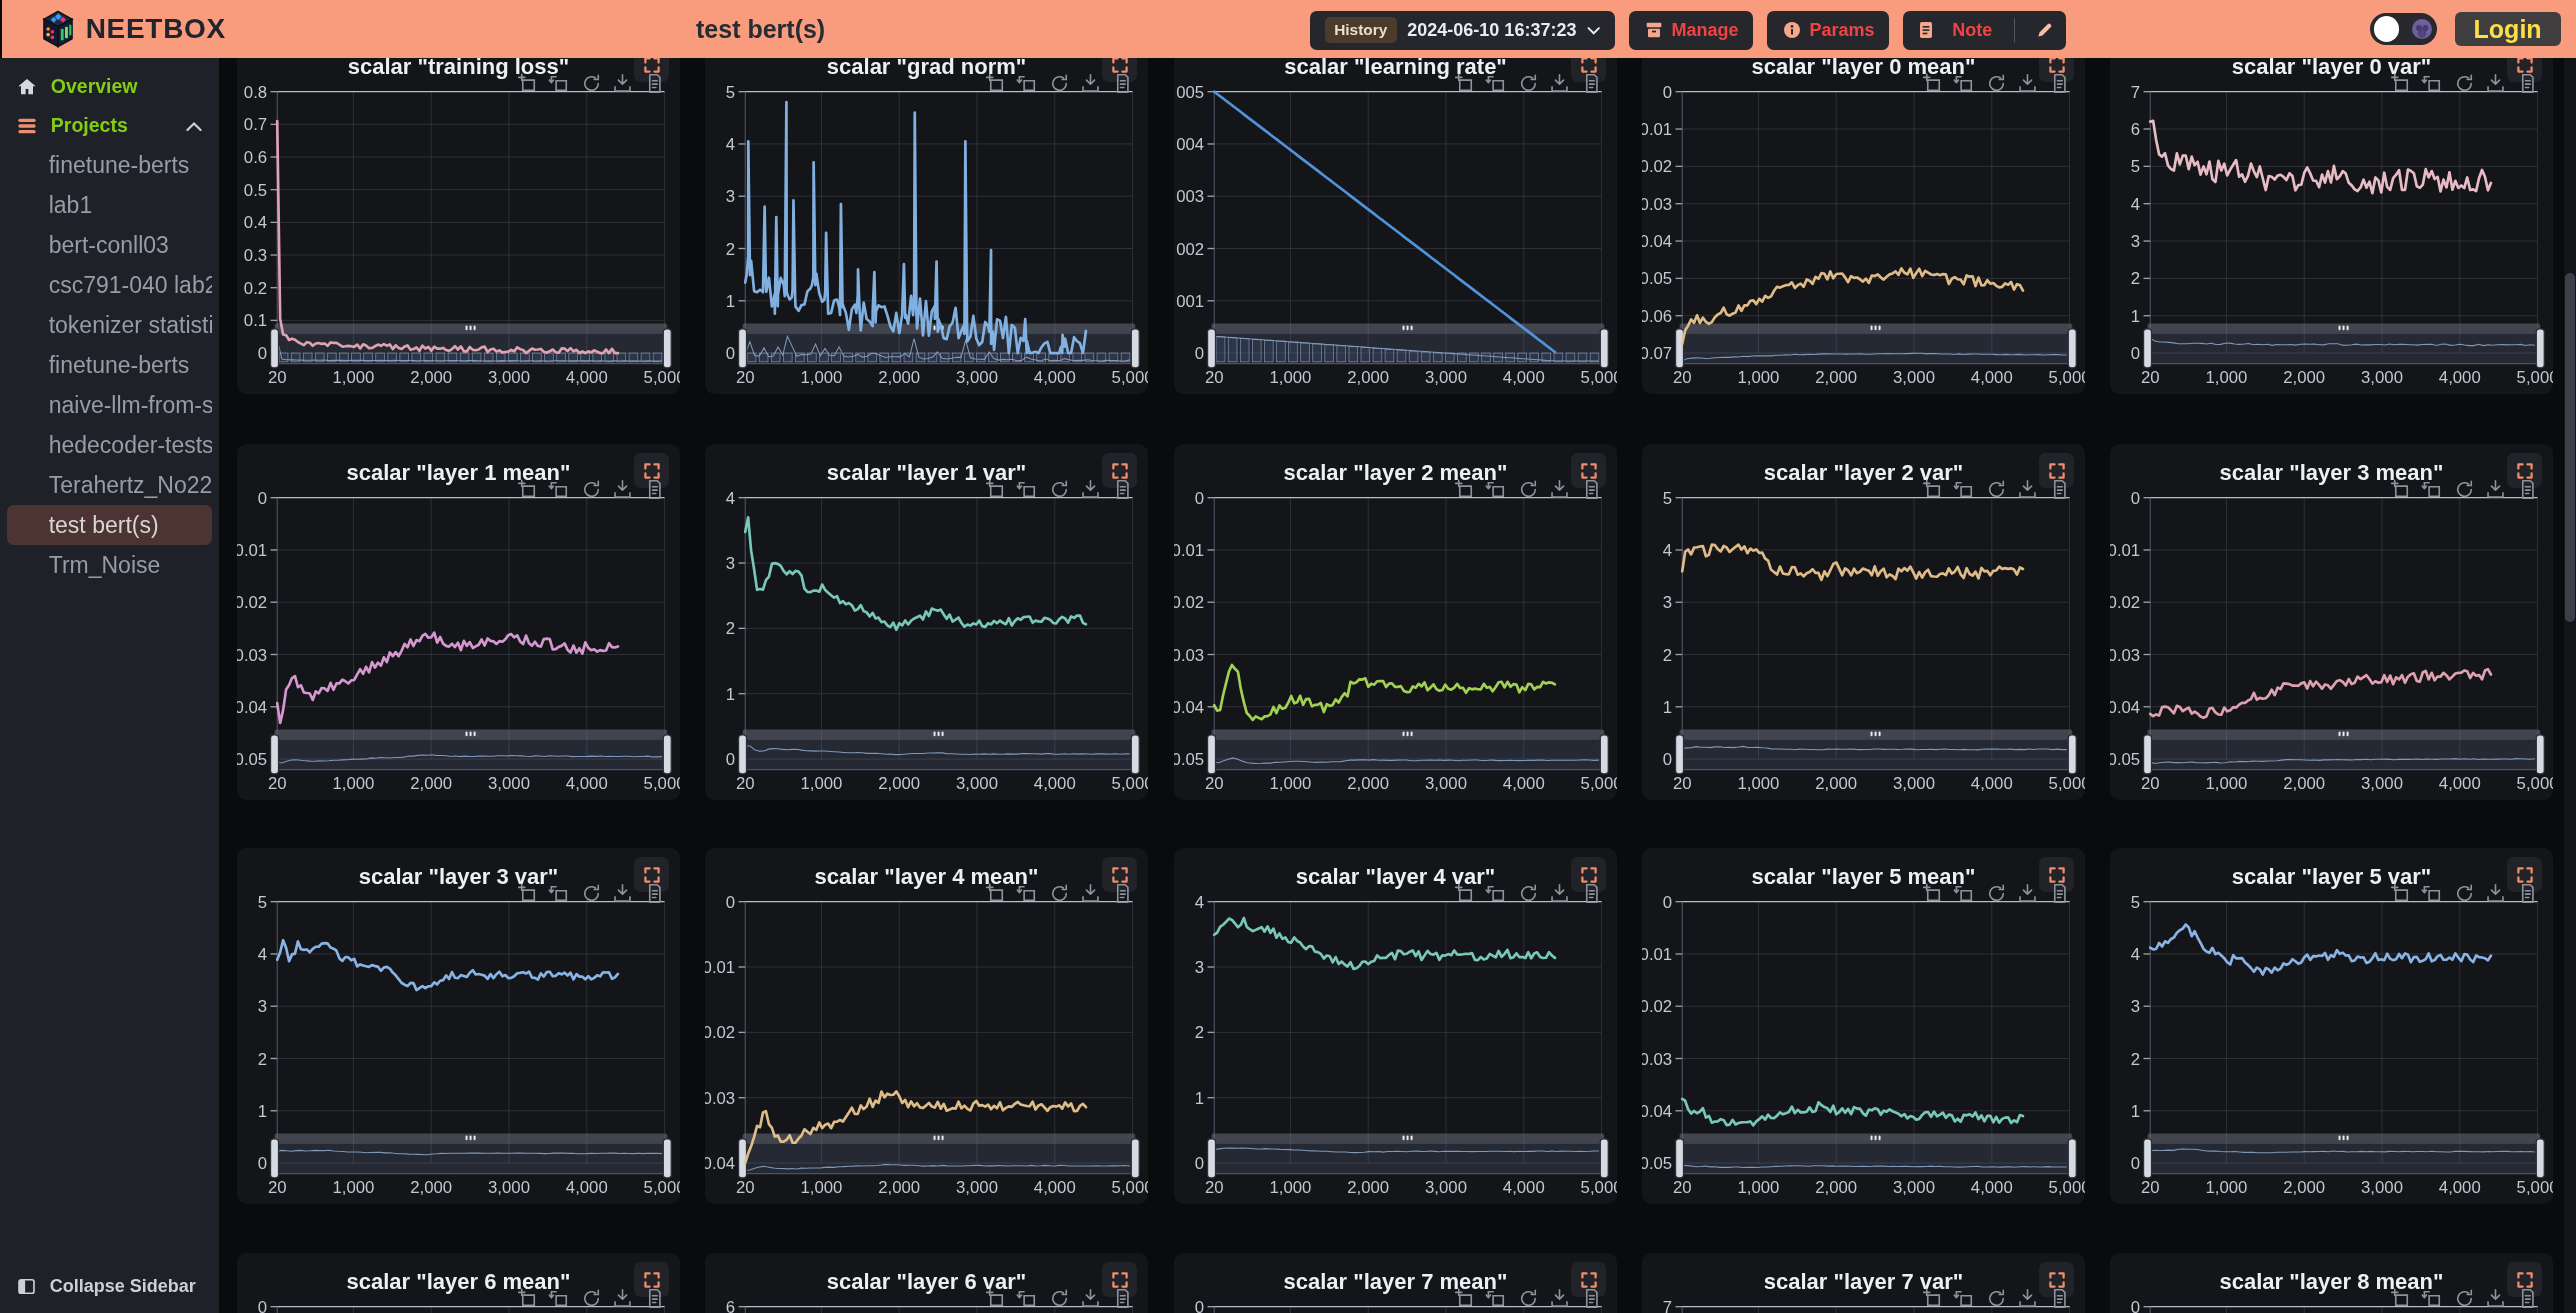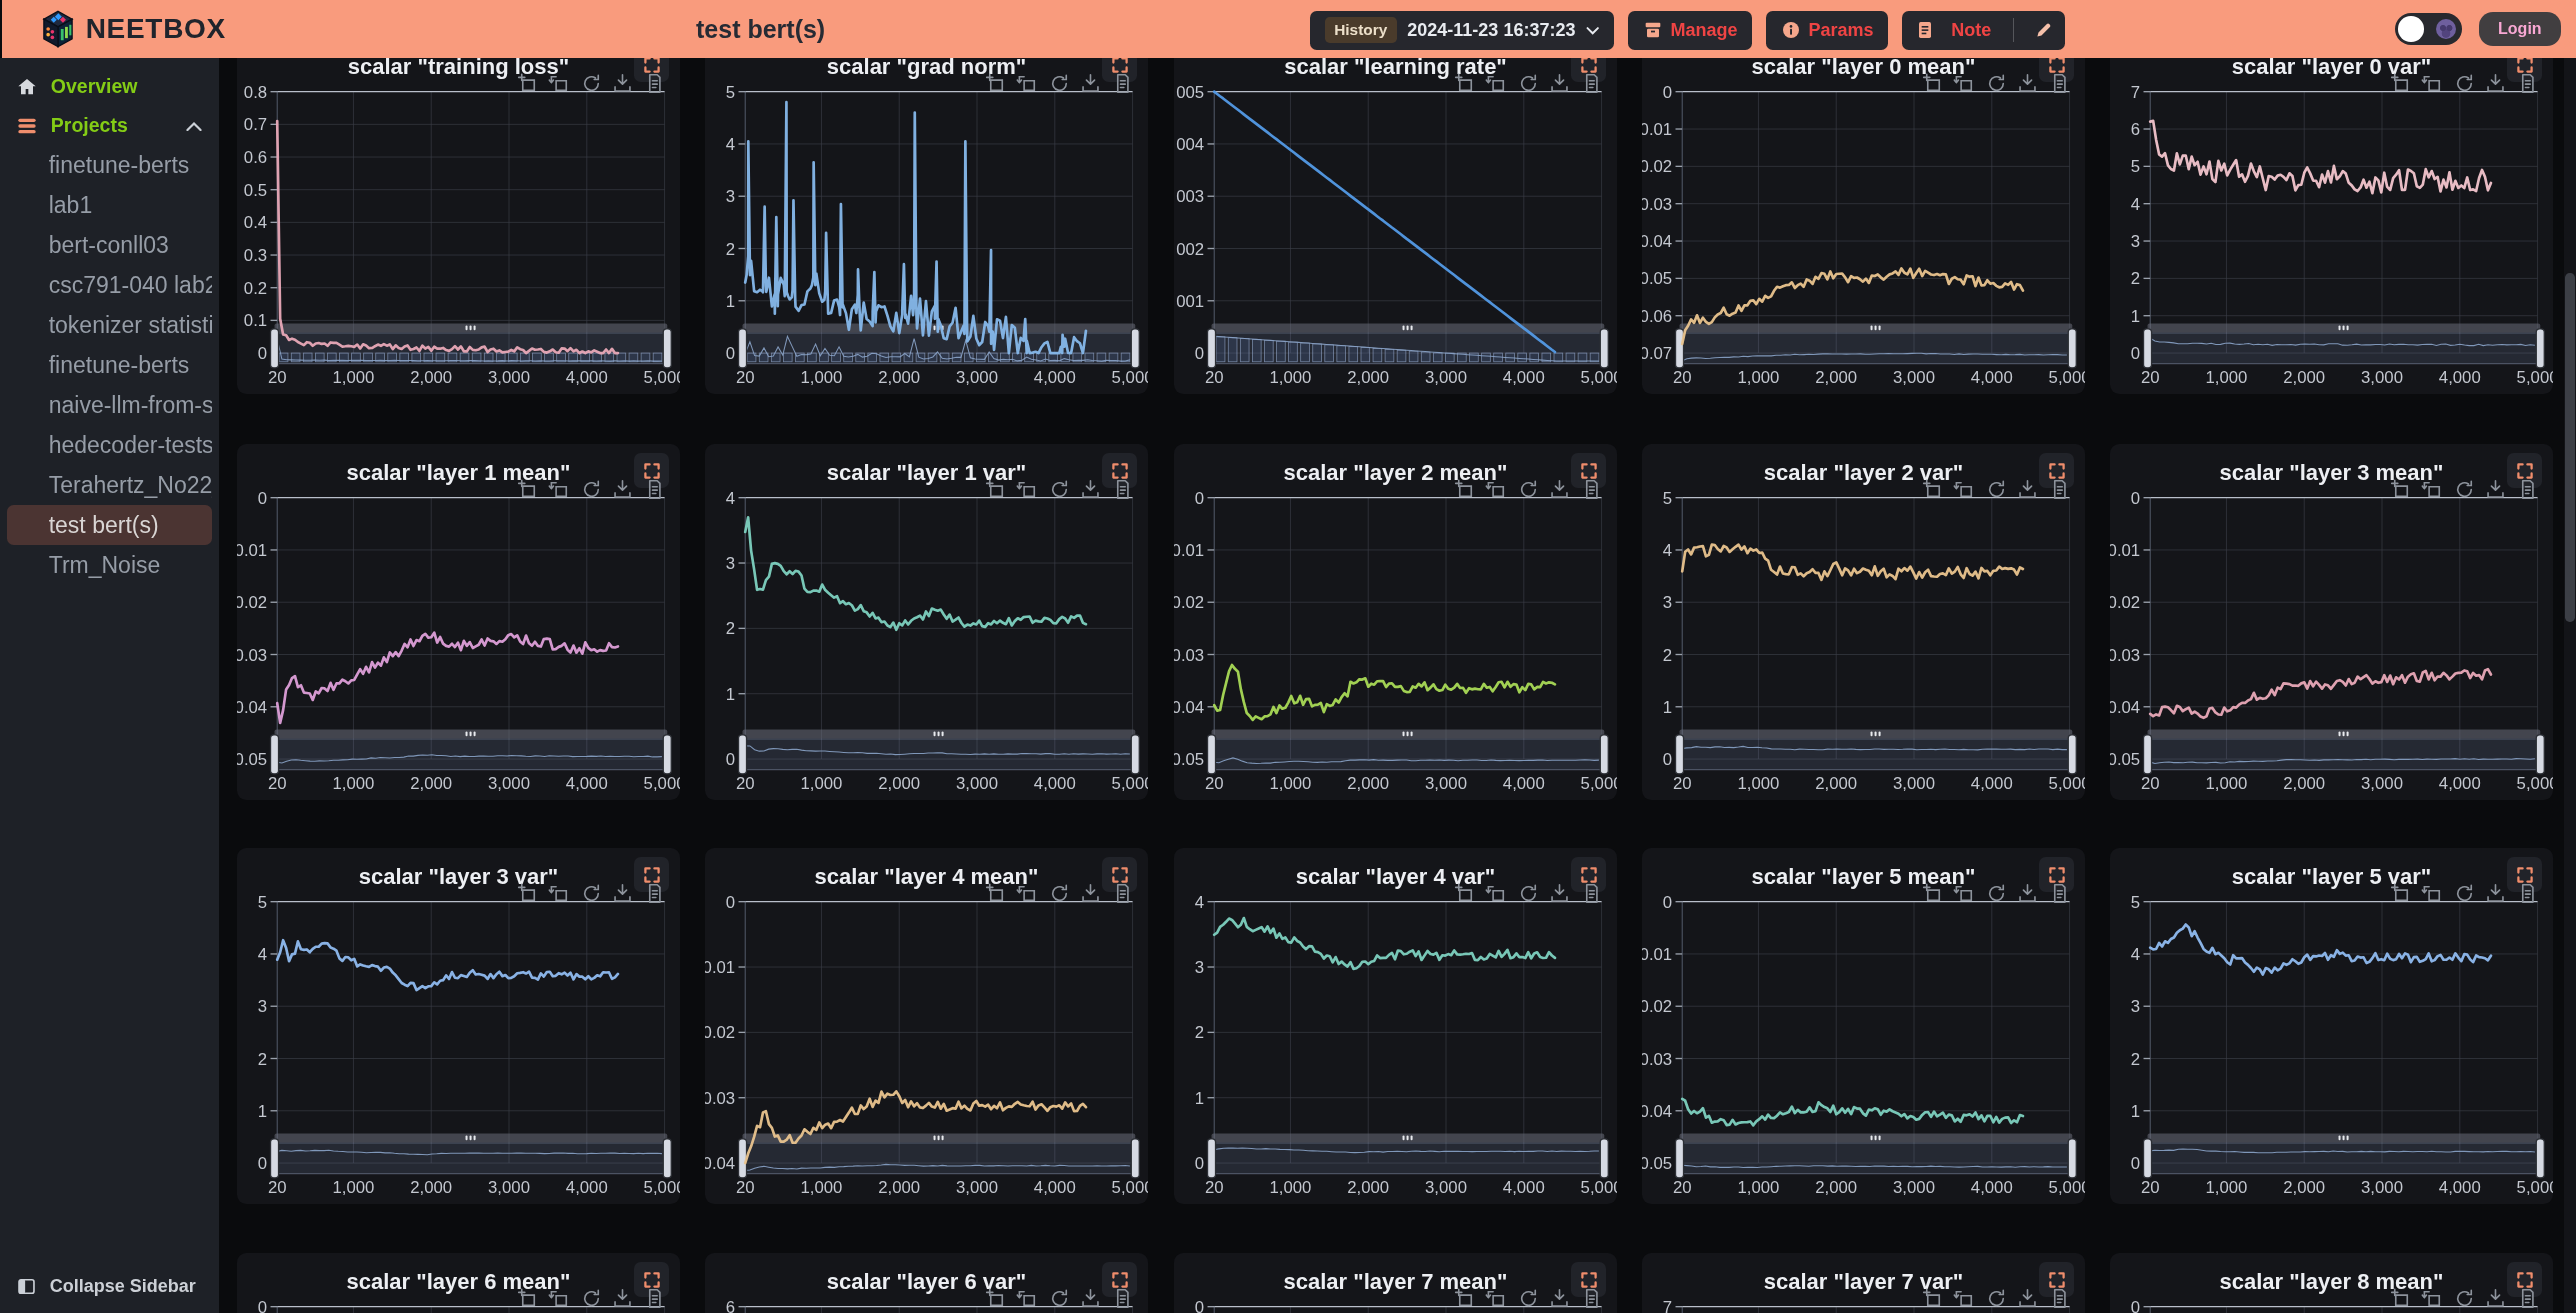--- a/index.html
+++ b/index.html
@@ -23,22 +23,22 @@
   .v-div{width:1.3px;height:24px;background:rgba(255,255,255,0.22);}
   .pencil-pad{display:flex;align-items:center;padding:0 12px;}
   .right-controls{position:absolute;right:17.4px;top:0;height:58px;display:flex;align-items:center;gap:17.4px;}
   .toggle{width:67px;height:32px;background:#28292e;border-radius:16px;position:relative;cursor:pointer;border:none;}
   .knob{position:absolute;left:3.4px;top:3.4px;width:25.5px;height:25.5px;background:#fff;border-radius:50%;}
   .moon{position:absolute;right:5.4px;top:6px;width:20px;height:20px;border-radius:50%;
         background:radial-gradient(circle at 35% 45%, #463a6e 0 2.7px, transparent 3.4px),
                    radial-gradient(circle at 67% 45%, #463a6e 0 2.7px, transparent 3.4px),
                    radial-gradient(circle at 50% 72%, #52447e 0 4px, transparent 4.7px),
                    #6e5f9e;}
-  .login-btn{height:34px;padding:0 19px;background:#413e40;border:none;border-radius:14px;
-             color:#f9a8d4;font-size:16px;font-weight:600;cursor:pointer;font-family:"Liberation Sans",sans-serif;}
+  .login-btn{height:34px;padding:0 19px;background:#413e40;border:none;border-radius:6px;
+             color:#fde047;font-size:25px;font-weight:600;cursor:pointer;font-family:"Liberation Sans",sans-serif;}
 
   
   .sidebar{position:absolute;left:0;top:58px;width:219px;bottom:0;background:#1e2127;z-index:40;padding-top:9.4px;}
   .side-row{height:39px;display:flex;align-items:center;padding:0 17.4px;gap:13.4px;cursor:pointer;}
   .side-label{font-size:19.5px;font-weight:700;color:#84cc16;}
   .projects-row .chev{margin-left:auto;}
   .project-item{height:40px;display:flex;align-items:center;margin:0 6.7px;padding-left:42px;
                 border-radius:6.7px;color:#969da7;font-size:23px;cursor:pointer;white-space:nowrap;overflow:hidden;}
   .project-item.selected{background:#4b3432;color:#d9d5d4;}
   .collapse-row{position:absolute;left:0;bottom:6.7px;width:219px;height:39px;display:flex;
@@ -80,21 +80,21 @@
       <rect x="40" y="21" width="3" height="15" fill="#39c16c"></rect>
     </svg>
     <span class="logo-text">NEETBOX</span>
   </div>
 
   <div class="page-title">test bert(s)</div>
 
   <div class="controls">
     <button class="btn history">
       <span class="chip">History</span>
-      <span>2024-11-23 16:37:23</span>
+      <span>2024-06-10 16:37:23</span>
       <svg width="13.4" height="9.4" viewBox="0 0 18 11">
         <path d="M2 2 l7 7 7 -7" fill="none" stroke="#e8ebf0" stroke-width="2.6" stroke-linecap="round"></path>
       </svg>
     </button>
 
     <button class="btn">
       <svg width="20" height="20" viewBox="0 0 30 30">
         <rect x="4" y="4" width="22" height="7" rx="1.5" fill="#f5a78c"></rect>
         <rect x="6" y="13" width="18" height="13" rx="2" fill="#f5a78c"></rect>
         <rect x="12" y="16" width="6" height="2.6" fill="#26272d"></rect>

